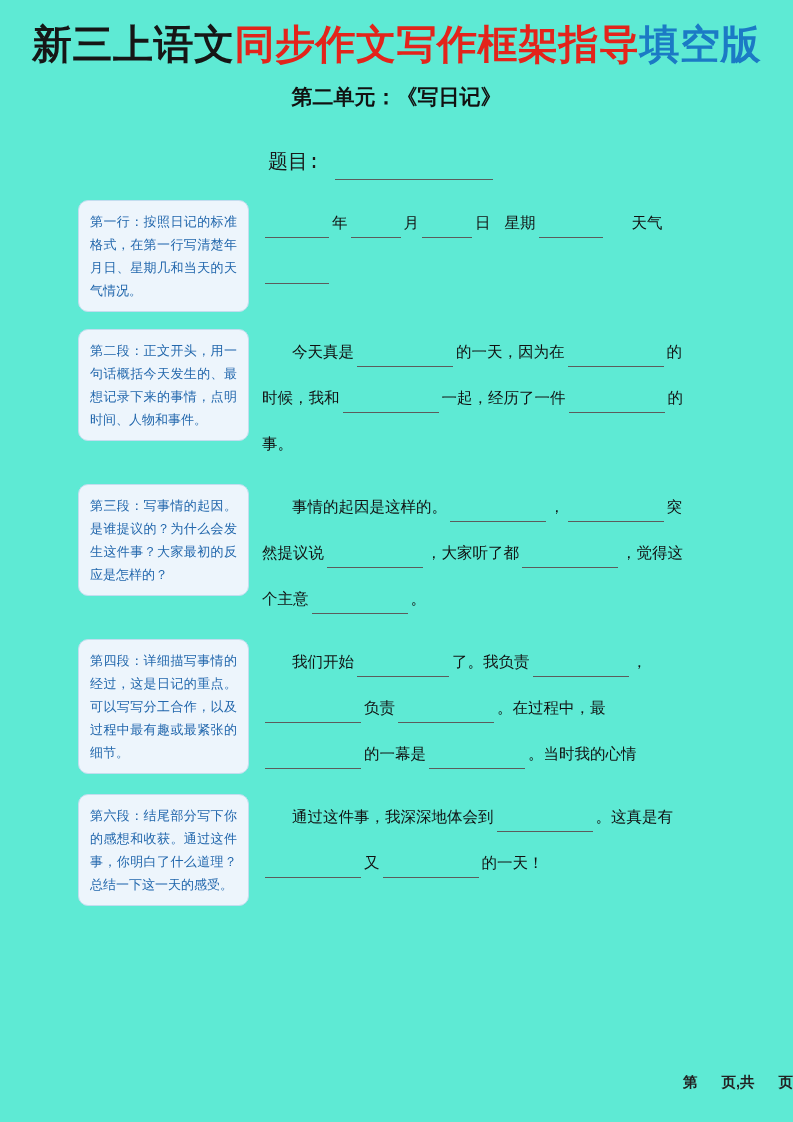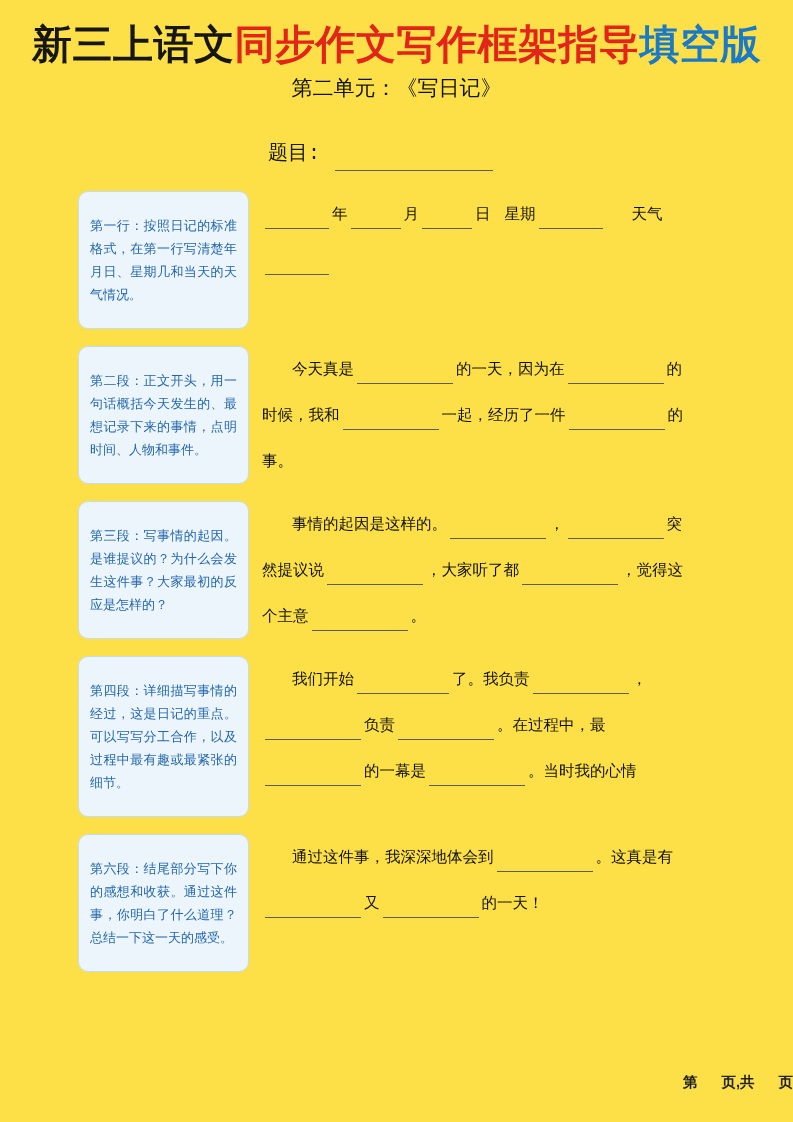--- a/index.html
+++ b/index.html
@@ -2,44 +2,44 @@
 <html><head>
 <meta charset="utf-8">
 <style>
   * { margin: 0; padding: 0; box-sizing: border-box; }
   html, body { background: #ffffff; }
   .page {
     position: relative;
     width: 793px;
     height: 1122px;
     margin: 0 auto;
-    background: #fde047;
+    background: #5eead4;
     overflow: hidden;
     font-family: "Liberation Serif", serif;
     color: #1a1a1a;
   }
   
   .title {
     padding-top: 20px;
     text-align: center;
     font-family: "Liberation Sans", sans-serif;
     font-weight: bold;
     font-size: 40px;
     line-height: 48px;
     letter-spacing: 0.5px;
     white-space: nowrap;
   }
   .title .t-black { color: #161616; }
   .title .t-red   { color: var(--title-red, #e3241b); }
   .title .t-blue  { color: var(--title-blue, #1b7ac5); }
   .subtitle {
-    margin-top: 6px;
+    margin-top: 15px;
     text-align: center;
     font-size: 21px;
-    font-weight: normal;
+    font-weight: bold;
     color: #111;
   }
   
   .topic-row {
     margin-top: 37px;
     margin-left: 268px;
     font-size: 20px;
     height: 32px;
     font-family: Liberation Mono, monospace;
   }
@@ -50,21 +50,21 @@
     display: flex;
     align-items: flex-start;
     margin-bottom: 17px;
   }
   .hint-box {
     flex: 0 0 171px;
     width: 171px;
     background: var(--hint-bg, #edf5fc);
     border: 1px solid var(--hint-border, #c3ddef);
     border-radius: 10px;
-    padding: 22px 11px;
+    padding: 9px 11px;
     font-size: 13px;
     line-height: 23px;
     color: var(--hint-text, #2267ac);
     text-align: justify;
   }
   .content-lines {
     flex: 1;
     margin-left: 13px;
     padding-top: 0px;
     font-size: 15.5px;

